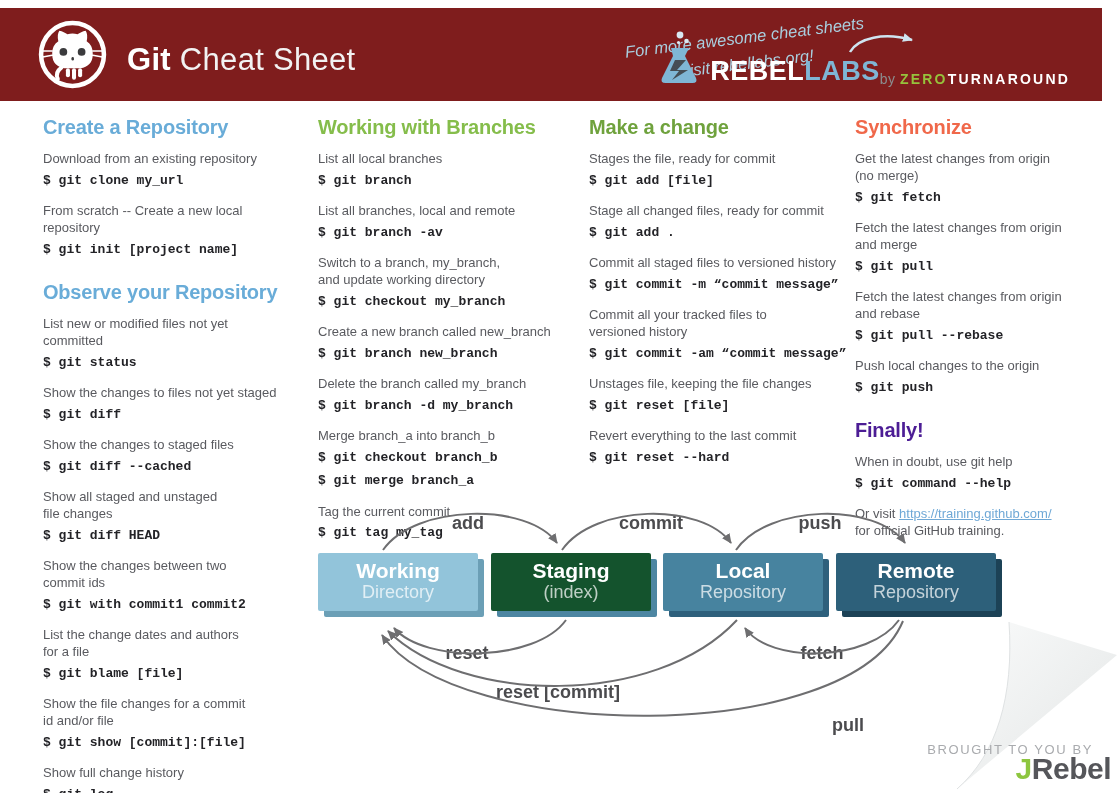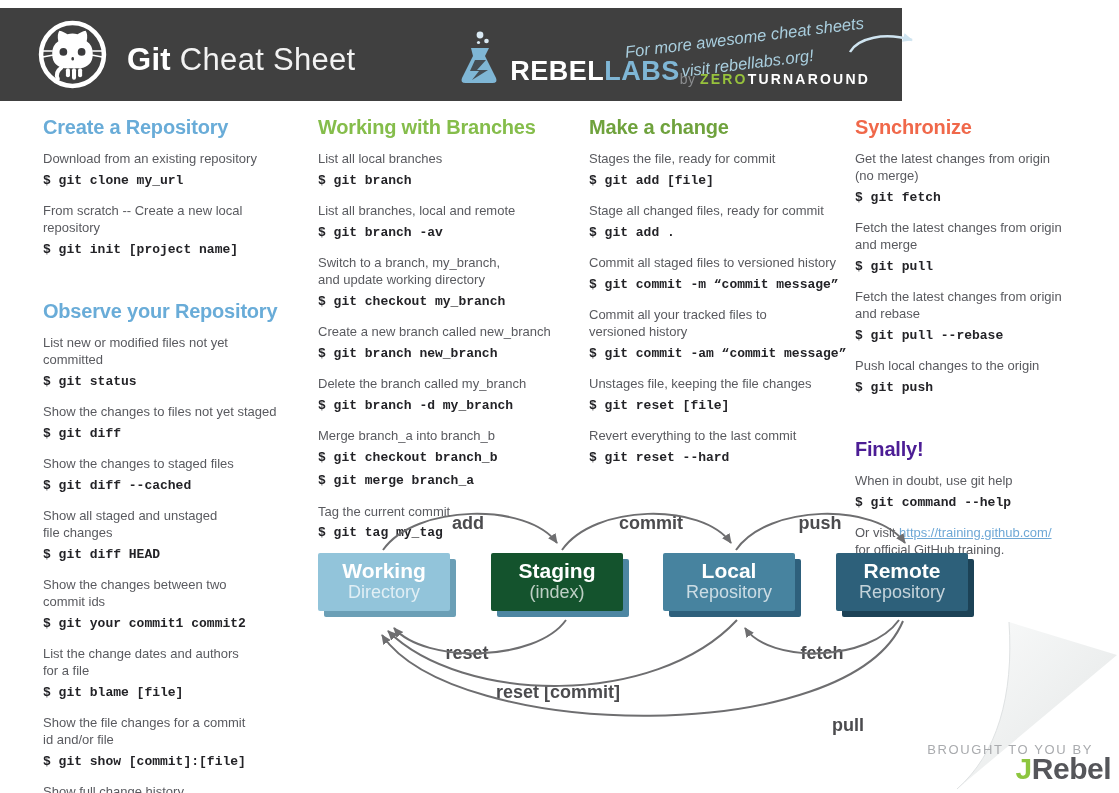--- a/index.html
+++ b/index.html
@@ -1,50 +1,50 @@
 <!DOCTYPE html>
 <html><head>
 <meta charset="utf-8">
 <style>
   *{margin:0;padding:0;box-sizing:border-box}
   html,body{width:1119px;height:793px}
   body{position:relative;background:#fff;font-family:"Liberation Sans",sans-serif;overflow:hidden}
 
   
-  .header{position:absolute;left:0;top:8px;width:902px;height:93px;background:#404040}
+  .header{position:absolute;left:0;top:8px;width:1102px;height:93px;background:#7f1d1d}
   .logo-badge{position:absolute;left:36px;top:10px;width:73px;height:73px}
   .app-title{position:absolute;left:127px;top:34px;font-size:31px;color:#fff;font-weight:400;letter-spacing:.3px}
   .app-title .bold{font-weight:700}
   .app-title .light{font-weight:400;color:#f2f2f2}
   .hand-note{position:absolute;left:596px;top:16px;width:300px;transform:rotate(-7deg);color:#a9cede;
              font-style:italic;font-size:16.5px;line-height:1.6;text-align:center}
   .rebel-logo{position:absolute;right:32px;top:22px;display:flex;align-items:flex-end;gap:10px}
   .rebel-text{display:flex;align-items:center;line-height:1}
   .rebel-line1{font-size:27px;font-weight:700;letter-spacing:.5px;color:#fff}
   .rebel-line1 .labs{color:#7fb6d5}
   .rebel-line2{font-size:14px;letter-spacing:2.2px;margin-top:16px;font-weight:700}
   .rebel-line2 .by{color:#8b8d8f;font-weight:400;letter-spacing:.5px}
   .rebel-line2 .zero{color:#97c23c}
   .rebel-line2 .turn{color:#fff}
 
   
   .cols{position:absolute;left:0;top:116px;width:1119px}
   .col{position:absolute;top:0;width:272px}
   .col[data-name="column-4"]{width:250px}
   .section-title{font-size:20px;font-weight:700;letter-spacing:-.2px;margin:0 0 12px}
-  .section-title.sub{margin-top:41px}
+  .section-title.sub{margin-top:22px}
   .item{margin-bottom:13px}
   .desc{font-size:13px;color:#595a5f;line-height:1.3;margin-bottom:4px;white-space:pre-line}
   .cmd{font-family:"Liberation Mono","DejaVu Sans Mono",monospace;font-weight:700;font-size:13px;
        color:#232327;line-height:1.4}
   .cmd + .cmd{margin-top:5px}
   .link{color:#6fa8d6;text-decoration:underline;cursor:pointer}
 
   
-  .dbox{position:absolute;top:553px;width:132px;height:58px;border-radius:2px;text-align:center;
+  .dbox{position:absolute;top:553px;width:160px;height:58px;border-radius:2px;text-align:center;
         color:#fff;padding-top:6px;z-index:2}
   .dbox .l1{font-size:21px;font-weight:700;line-height:1.15}
   .dbox .l2{font-size:18px;color:rgba(255,255,255,.72);line-height:1.1}
   .alabel{position:absolute;font-weight:700;font-size:18px;color:#4b4b4e;transform:translateX(-50%);z-index:4}
   .lbl-add{left:468px;top:513px}
   .lbl-commit{left:651px;top:513px}
   .lbl-push{left:820px;top:513px}
   .lbl-reset{left:467px;top:643px}
   .lbl-fetch{left:822px;top:643px}
   .lbl-resetc{left:558px;top:682px}
@@ -134,21 +134,21 @@
         <div class="cmd" data-name="git-command">$ git diff --cached</div>
       </div>
       <div class="item" data-name="cheat-entry">
         <div class="desc" data-name="entry-description">Show all staged and unstaged
 file changes</div>
         <div class="cmd" data-name="git-command">$ git diff HEAD</div>
       </div>
       <div class="item" data-name="cheat-entry">
         <div class="desc" data-name="entry-description">Show the changes between two
 commit ids</div>
-        <div class="cmd" data-name="git-command">$ git your commit1 commit2</div>
+        <div class="cmd" data-name="git-command">$ git with commit1 commit2</div>
       </div>
       <div class="item" data-name="cheat-entry">
         <div class="desc" data-name="entry-description">List the change dates and authors
 for a file</div>
         <div class="cmd" data-name="git-command">$ git blame [file]</div>
       </div>
       <div class="item" data-name="cheat-entry">
         <div class="desc" data-name="entry-description">Show the file changes for a commit
 id and/or file</div>
         <div class="cmd" data-name="git-command">$ git show [commit]:[file]</div>

